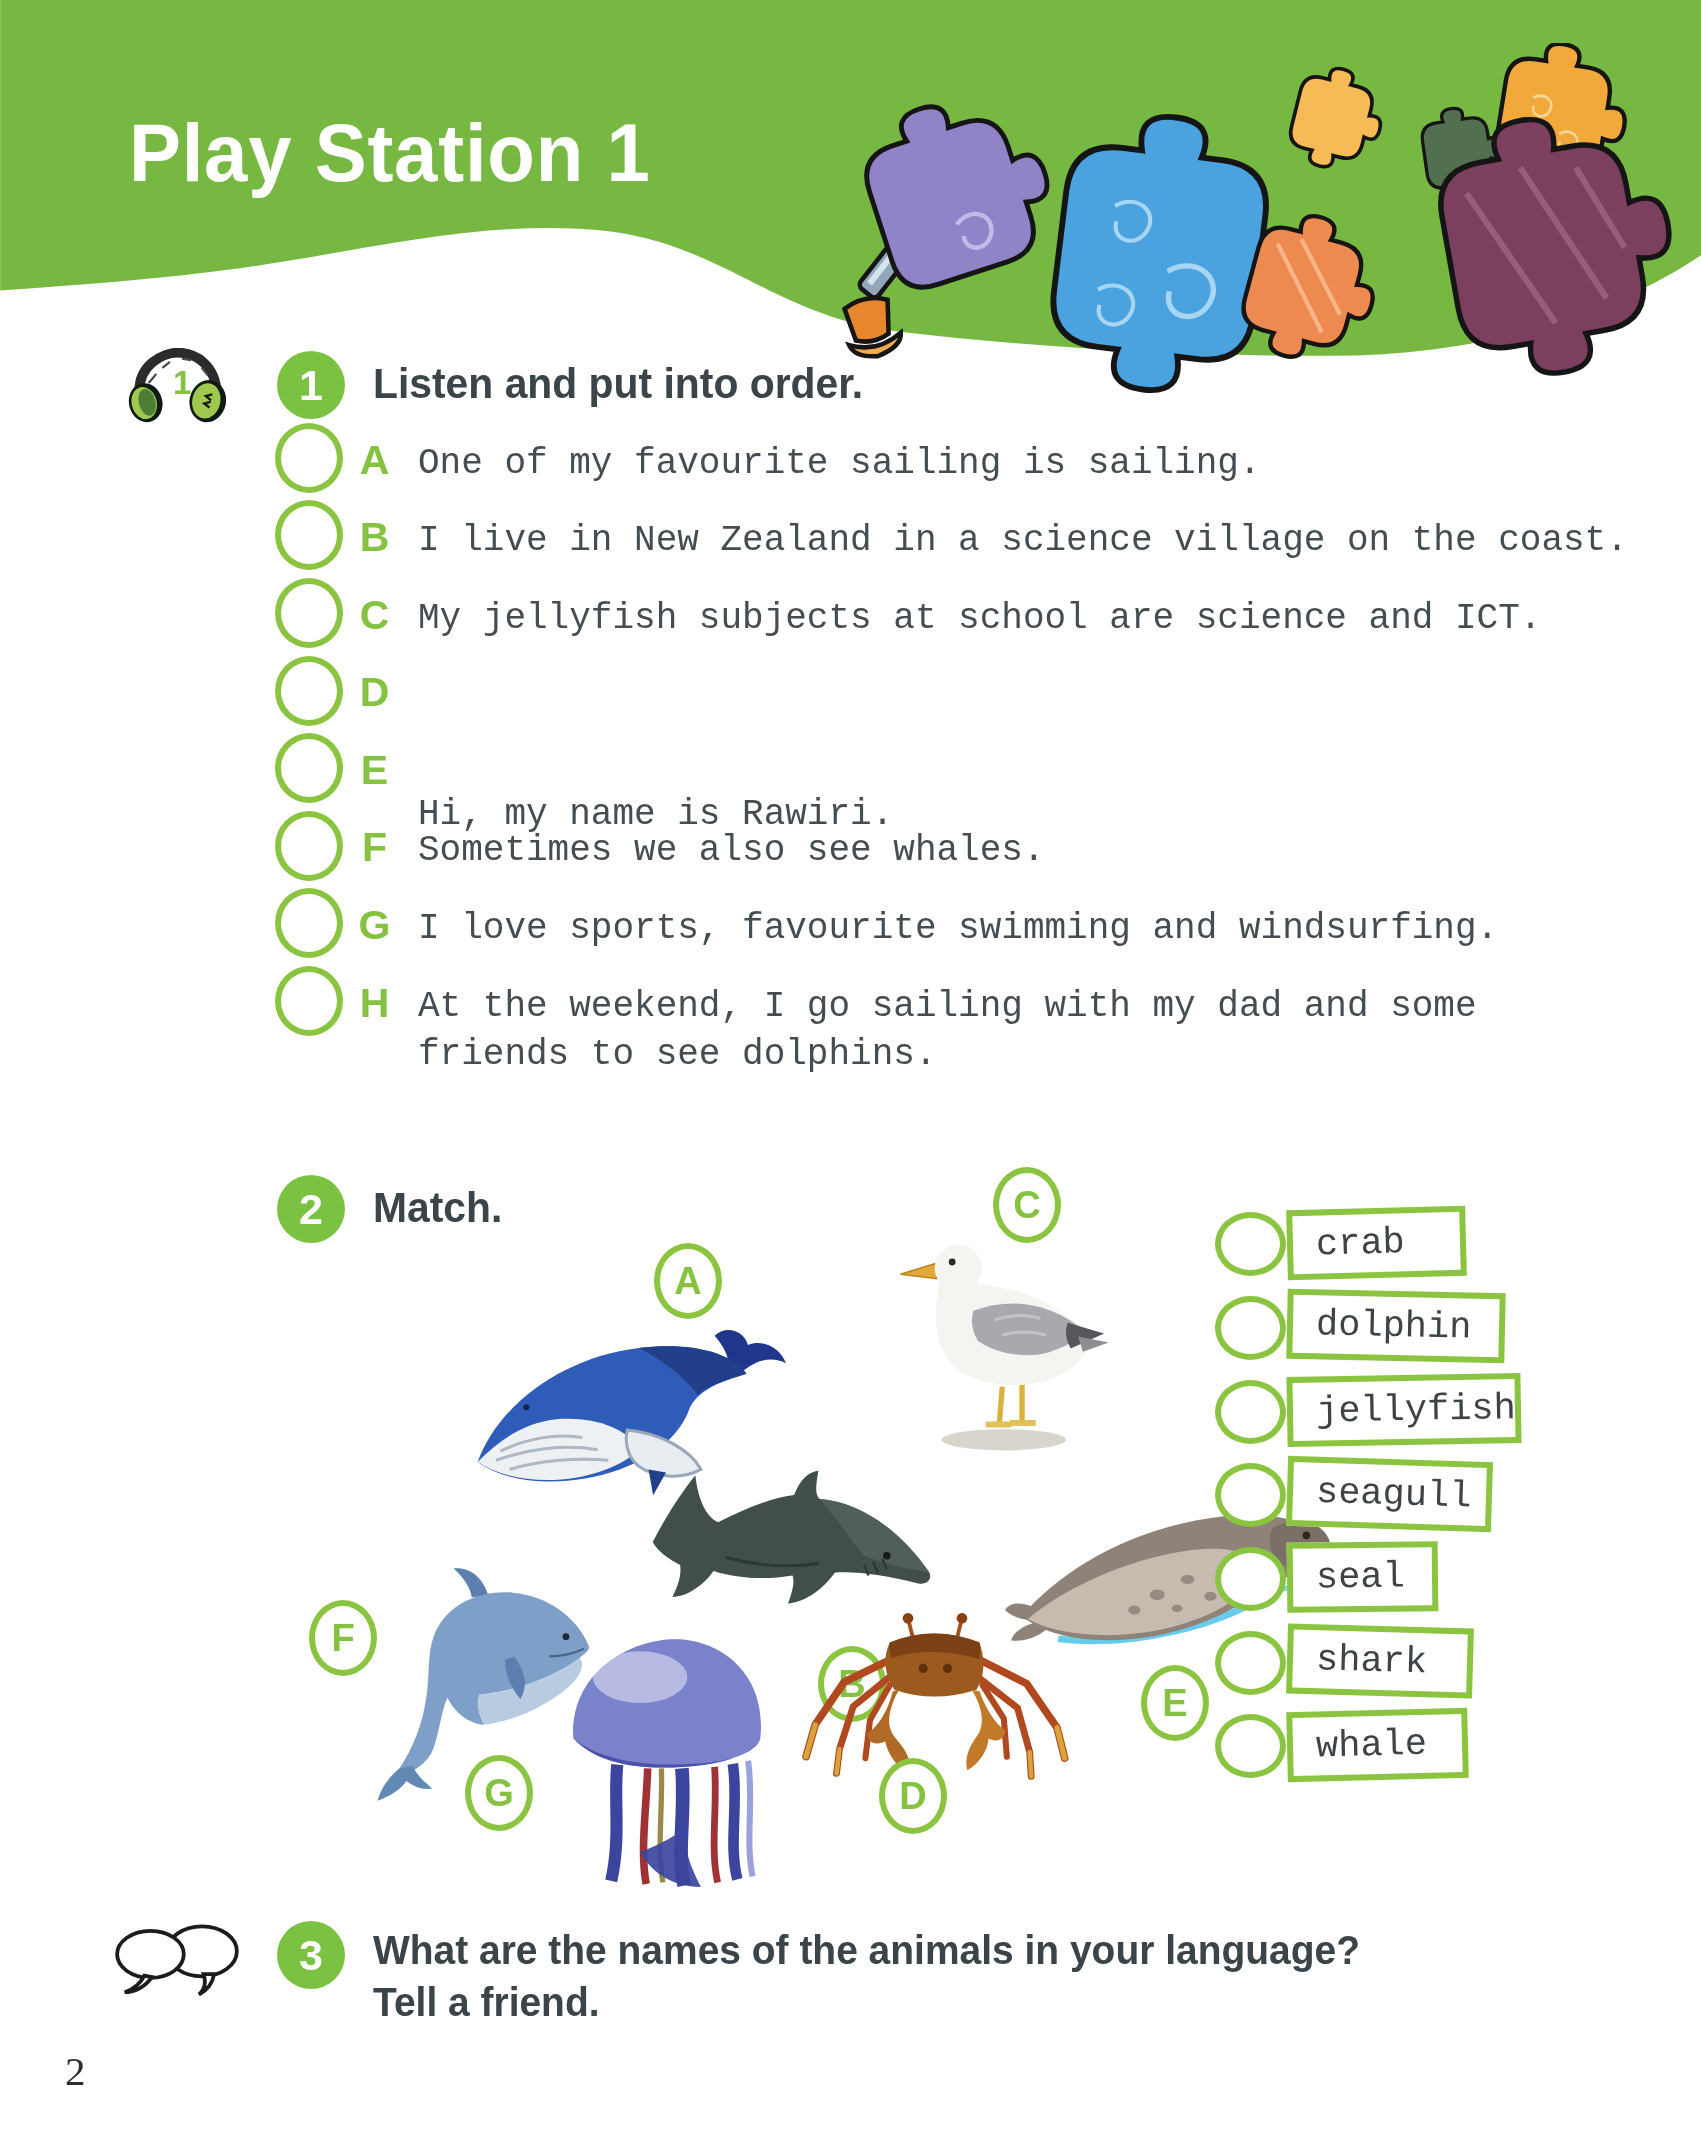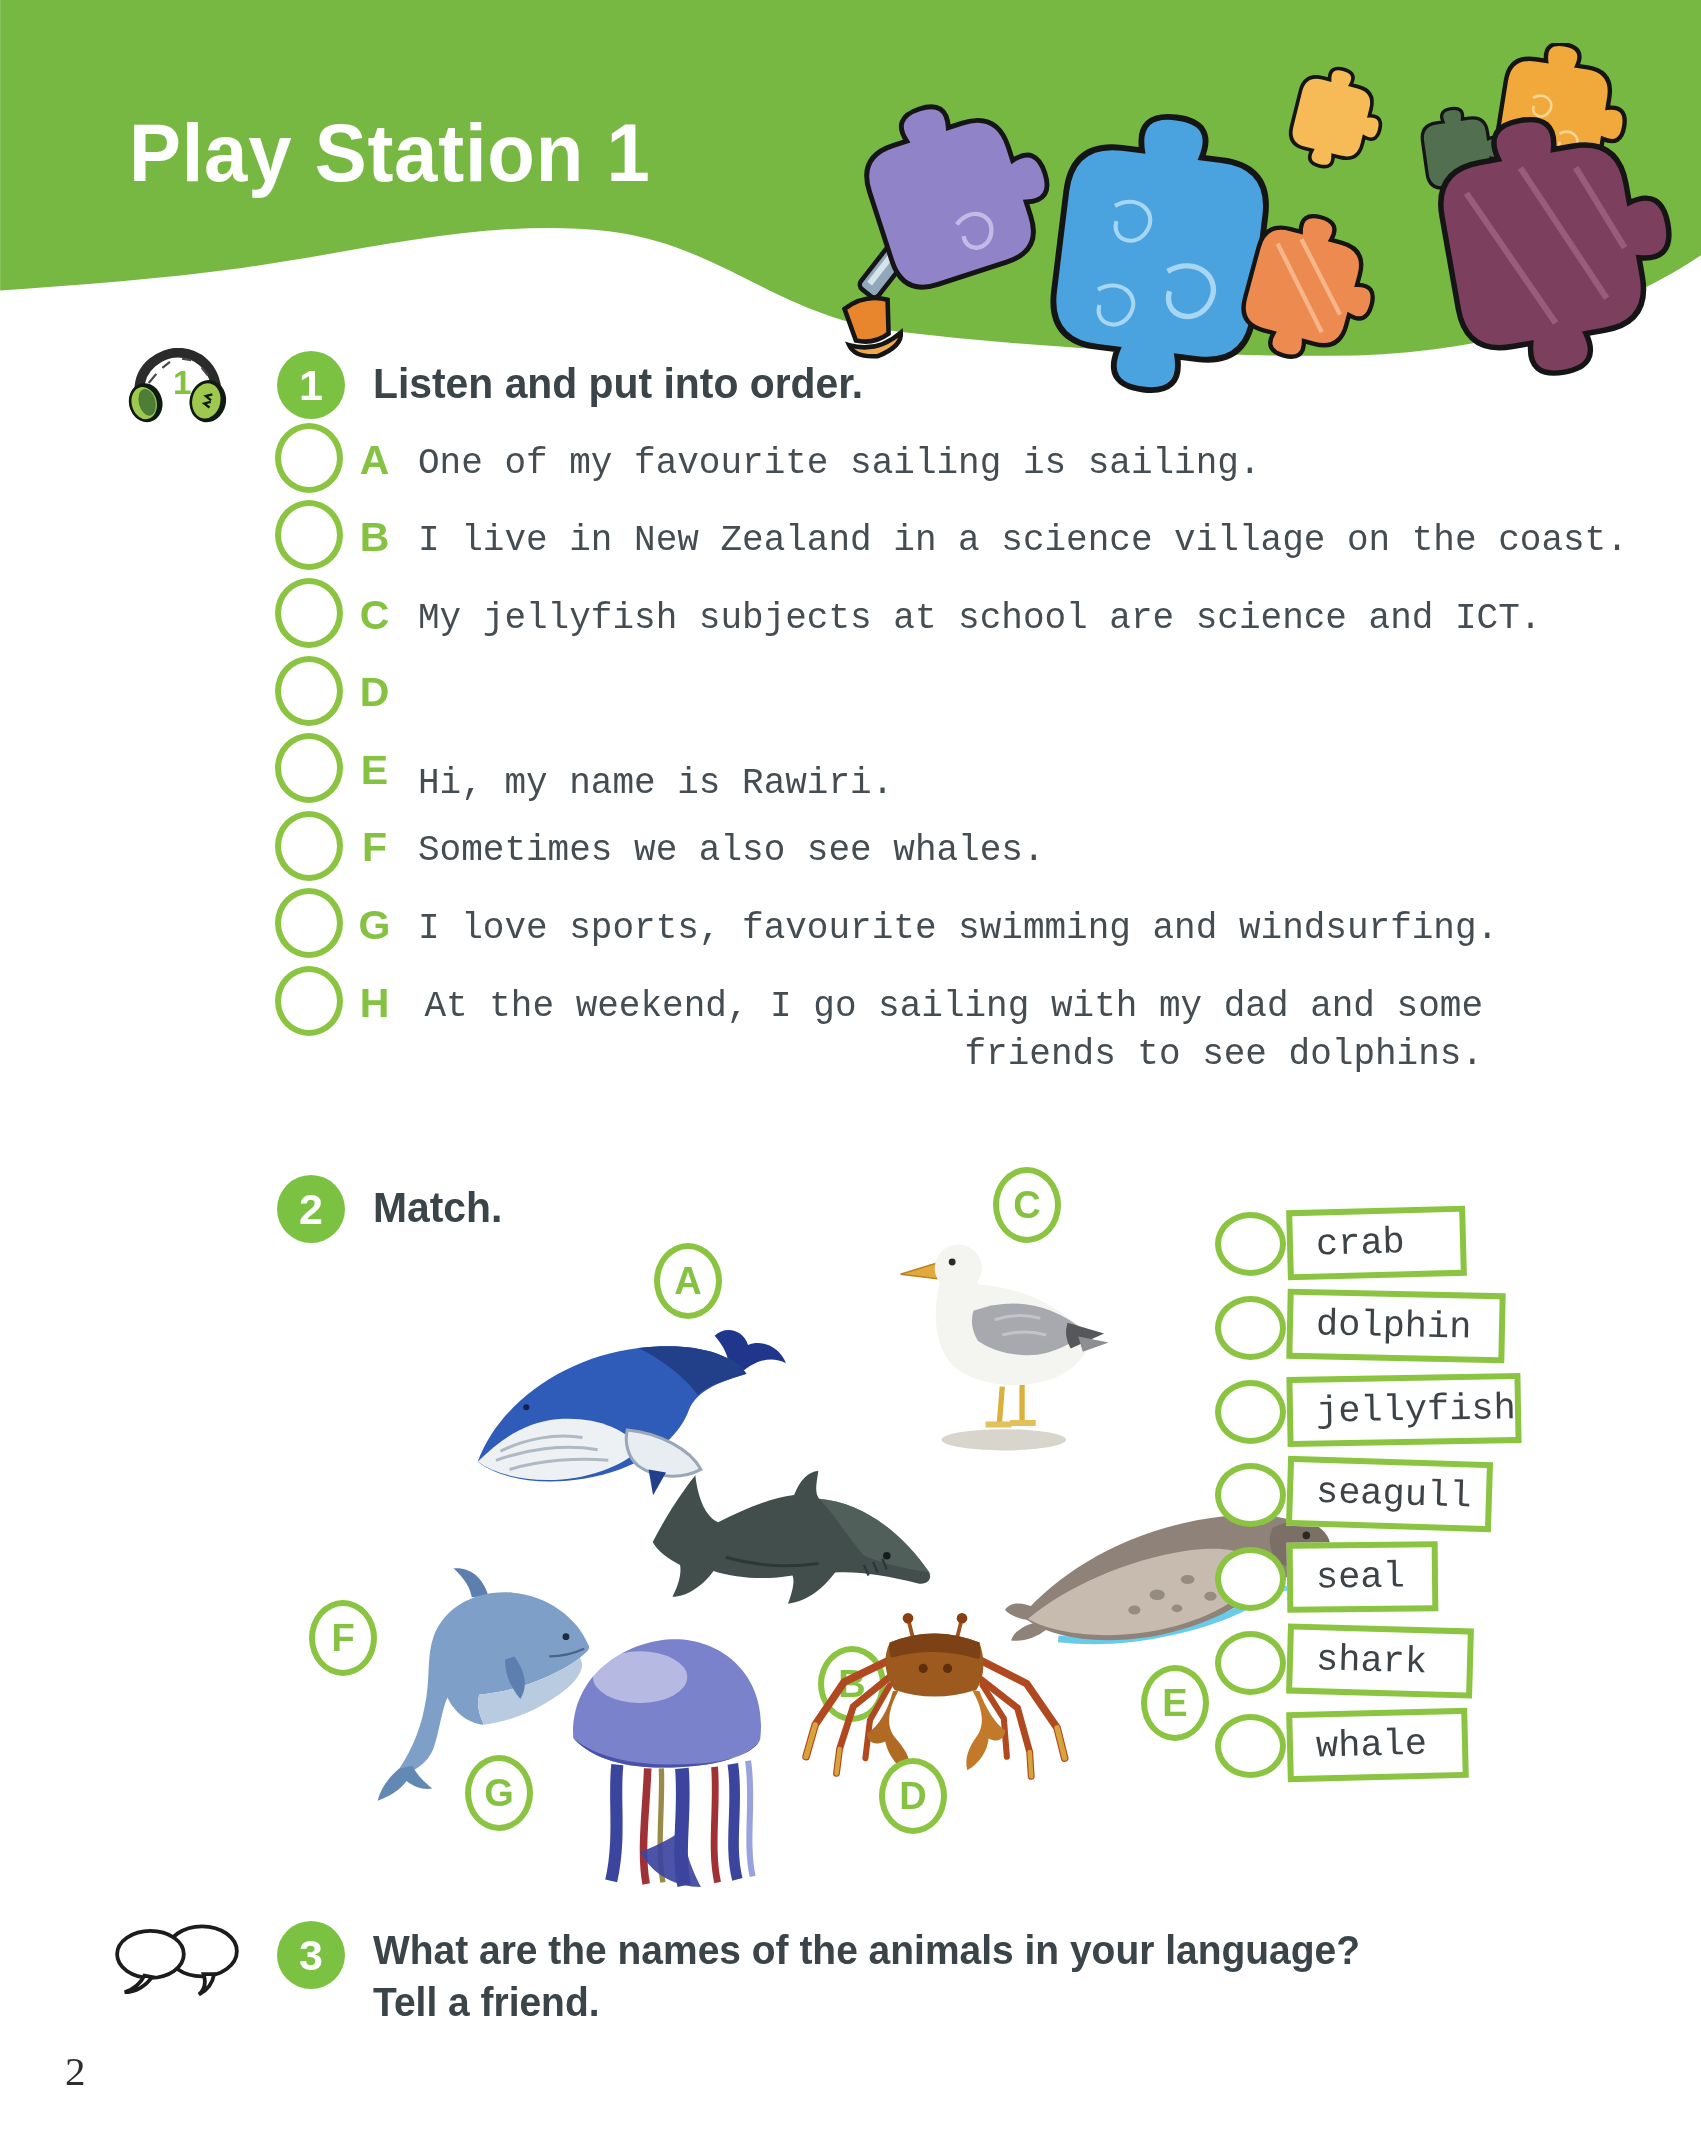--- a/index.html
+++ b/index.html
@@ -147,33 +147,33 @@
 
   <div class="slot-circle" style="top:578px;"></div>
   <div class="item-letter" style="top:592px;">C</div>
   <div class="item-text" style="top:595px;">My jellyfish subjects at school are science and ICT.</div>
 
   <div class="slot-circle" style="top:656px;"></div>
   <div class="item-letter" style="top:669px;">D</div>
 
   <div class="slot-circle" style="top:733px;"></div>
   <div class="item-letter" style="top:747px;">E</div>
-  <div class="item-text" style="top:760px;">Hi, my name is Rawiri.</div>
+  <div class="item-text" style="top:791px;">Hi, my name is Rawiri.</div>
 
   <div class="slot-circle" style="top:811px;"></div>
   <div class="item-letter" style="top:824px;">F</div>
   <div class="item-text" style="top:827px;">Sometimes we also see whales.</div>
 
   <div class="slot-circle" style="top:888px;"></div>
   <div class="item-letter" style="top:902px;">G</div>
   <div class="item-text" style="top:905px;">I love sports, favourite swimming and windsurfing.</div>
 
   <div class="slot-circle" style="top:966px;"></div>
   <div class="item-letter" style="top:980px;">H</div>
-  <div class="item-text wrap" style="top:983px;text-align:right;">At the weekend, I go sailing with my dad and some friends to see dolphins.</div>
+  <div class="item-text wrap" style="top:983px;">At the weekend, I go sailing with my dad and some friends to see dolphins.</div>
 
   <div class="num-badge" style="top:1175px;">2</div>
   <div class="ex-title" style="top:1183px;">Match.</div>
 
   <svg class="abs" style="left:456px;top:1310px;" width="335" height="205" viewBox="0 0 440 270">
     <path d="M370,88 C390,66 414,60 434,70 C426,50 404,38 384,46 C378,26 354,20 340,34
              C354,50 361,66 358,82 Z" fill="#20368c"></path>
     <path d="M28,200 C55,125 140,62 240,50 C310,42 362,56 382,84 C350,94 318,104 306,132
              C296,160 268,190 215,210 C150,233 70,232 28,200 Z" fill="#2f5cb8"></path>
     <path d="M240,50 C310,42 362,56 382,84 C350,94 330,100 318,112 C300,88 272,66 240,50 Z" fill="#223f8a"></path>

